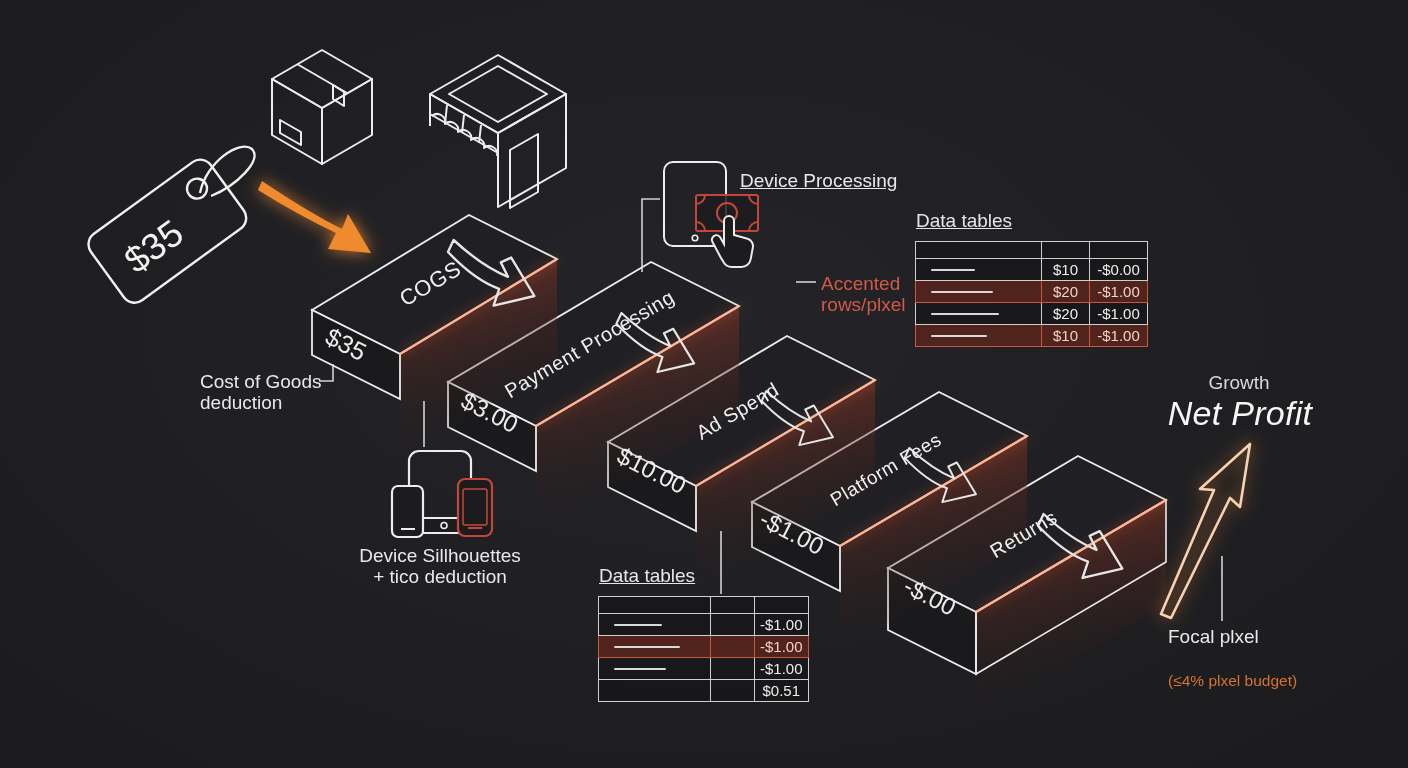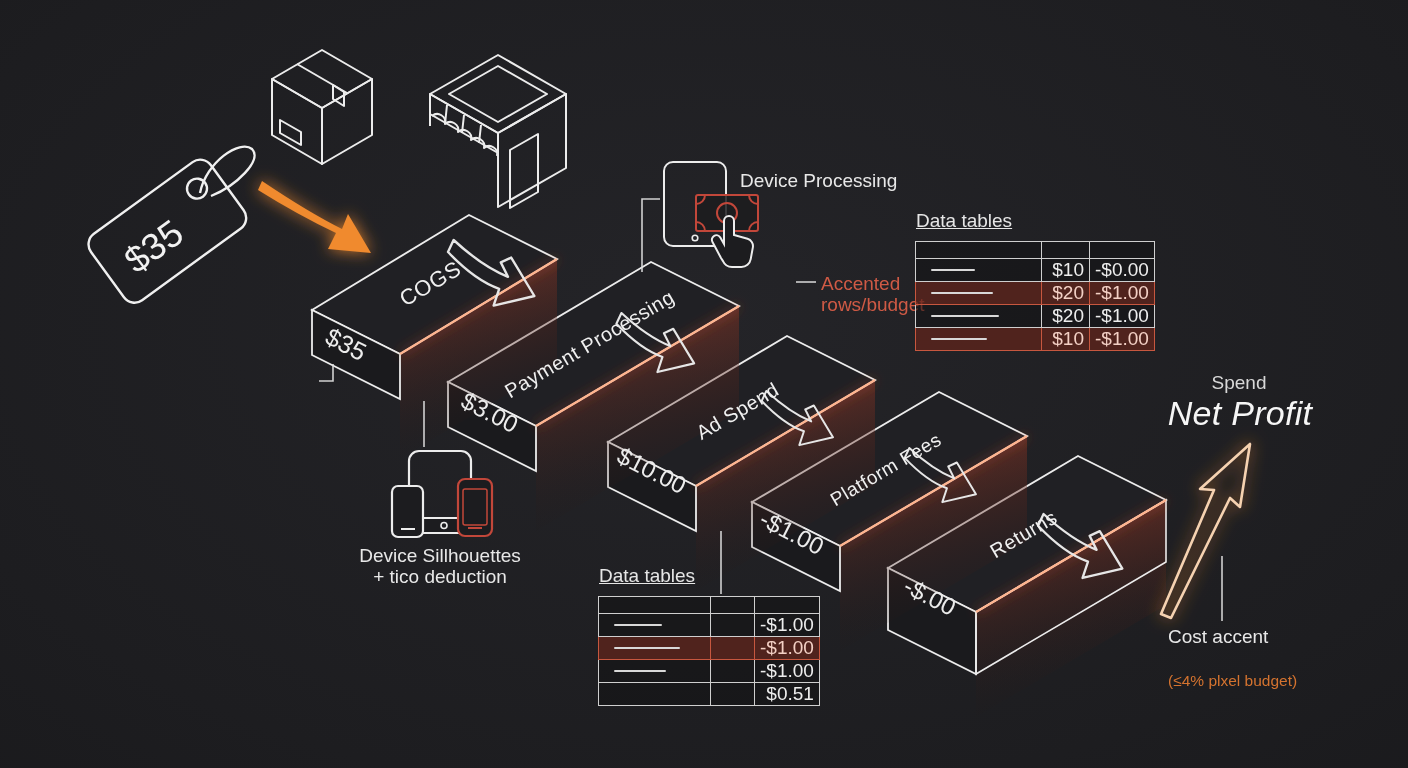--- a/index.html
+++ b/index.html
@@ -13,21 +13,21 @@
   .step-label{fill:#f0f0f0;letter-spacing:.5px;}
   .step-value{fill:#ececec;}
   .lbl{position:absolute;color:#e8e8e8;font-size:19px;line-height:1.12;}
   .lbl.orange{color:#cf5a45;}
   .lbl.center{text-align:center;}
   .growth{color:#d8d8d8;}
   .netprofit{font-size:34px;color:#f6f6f6;letter-spacing:.3px;}
   .focal-sub{color:#d4732f;font-size:15.5px;}
   .tbl-title{color:#e6e6e6;font-size:19px;margin:0 0 9px 1px;text-decoration:underline;}
   table.dtable{border-collapse:collapse;table-layout:fixed;border:1.5px solid #dedede;background:rgba(18,18,20,.55);}
-  table.dtable td{border:1px solid #cfcfcf;height:21px;font-size:19px;color:#ededed;text-align:right;padding:0 5px;overflow:hidden;}
+  table.dtable td{border:1px solid #cfcfcf;height:21px;font-size:15px;color:#ededed;text-align:center;padding:0 5px;overflow:hidden;}
   table.dtable tr.hdr td{height:16px;}
   table.dtable tr.accent td{background:rgba(148,48,33,.45);border-color:#c7573f;color:#f3d0c5;}
   .ph{display:block;height:2px;background:#d8d8d8;border-radius:1px;margin-left:10px;}
   .tblbox{position:absolute;}
 </style>
 </head>
 <body>
 
 <div class="stage">
 
@@ -168,37 +168,41 @@
     <text class="step-label" font-size="20" text-anchor="middle" transform="translate(1027,540) rotate(-30.5)">Returns</text>
 
     <text class="step-value" font-size="25" text-anchor="middle" transform="translate(342,352) rotate(27)">$35</text>
     <text class="step-value" font-size="24" text-anchor="middle" transform="translate(486,420) rotate(27)">$3.00</text>
     <text class="step-value" font-size="24" text-anchor="middle" transform="translate(648,478) rotate(27)">$10.00</text>
     <text class="step-value" font-size="24" text-anchor="middle" transform="translate(788,540) rotate(27)">-$1.00</text>
     <text class="step-value" font-size="24" text-anchor="middle" transform="translate(926,604) rotate(27)">-$.00</text>
   </g>
 </svg>
 
-
-<div class="lbl" style="left:740px;top:170px;">Device Processing</div>
+<div class="lbl" style="left:200px;top:371px;width:140px;">
+  <div>Cost of Goods</div>
+  <div>deduction</div>
+</div>
+
+<div class="lbl" style="left:740px;top:170px;text-decoration:underline;">Device Processing</div>
 
 <div class="lbl center" style="left:348px;top:545px;width:184px;">
   <div>Device Sillhouettes</div>
   <div>+ tico deduction</div>
 </div>
 
 <div class="lbl orange" style="left:821px;top:273px;">
   <div>Accented</div>
-  <div>rows/budget</div>
-</div>
-
-<div class="lbl center growth" style="left:1164px;top:372px;width:150px;">Spend</div>
+  <div>rows/plxel</div>
+</div>
+
+<div class="lbl center growth" style="left:1164px;top:372px;width:150px;">Growth</div>
 <div class="lbl center netprofit" style="left:1150px;top:394px;width:180px;font-style:italic;">Net Profit</div>
 
-<div class="lbl" style="left:1168px;top:626px;">Cost accent</div>
+<div class="lbl" style="left:1168px;top:626px;">Focal plxel</div>
 <div class="lbl focal-sub" style="left:1168px;top:672px;">(≤4% plxel budget)</div>
 
 <div class="tblbox" style="left:915px;top:210px;">
   <div class="tbl-title">Data tables</div>
   <table class="dtable">
     <colgroup>
           <col style="width:126px">
           <col style="width:48px">
           <col style="width:58px">
         </colgroup>

